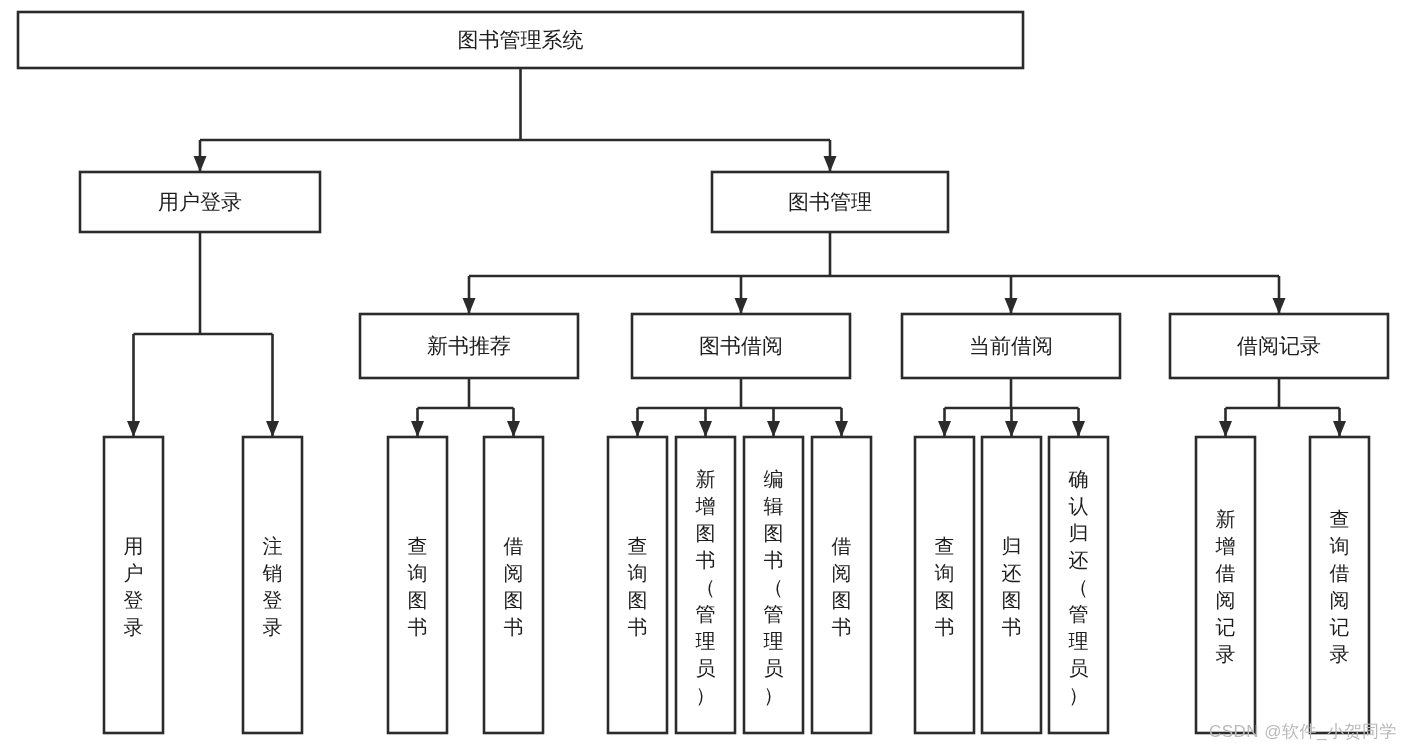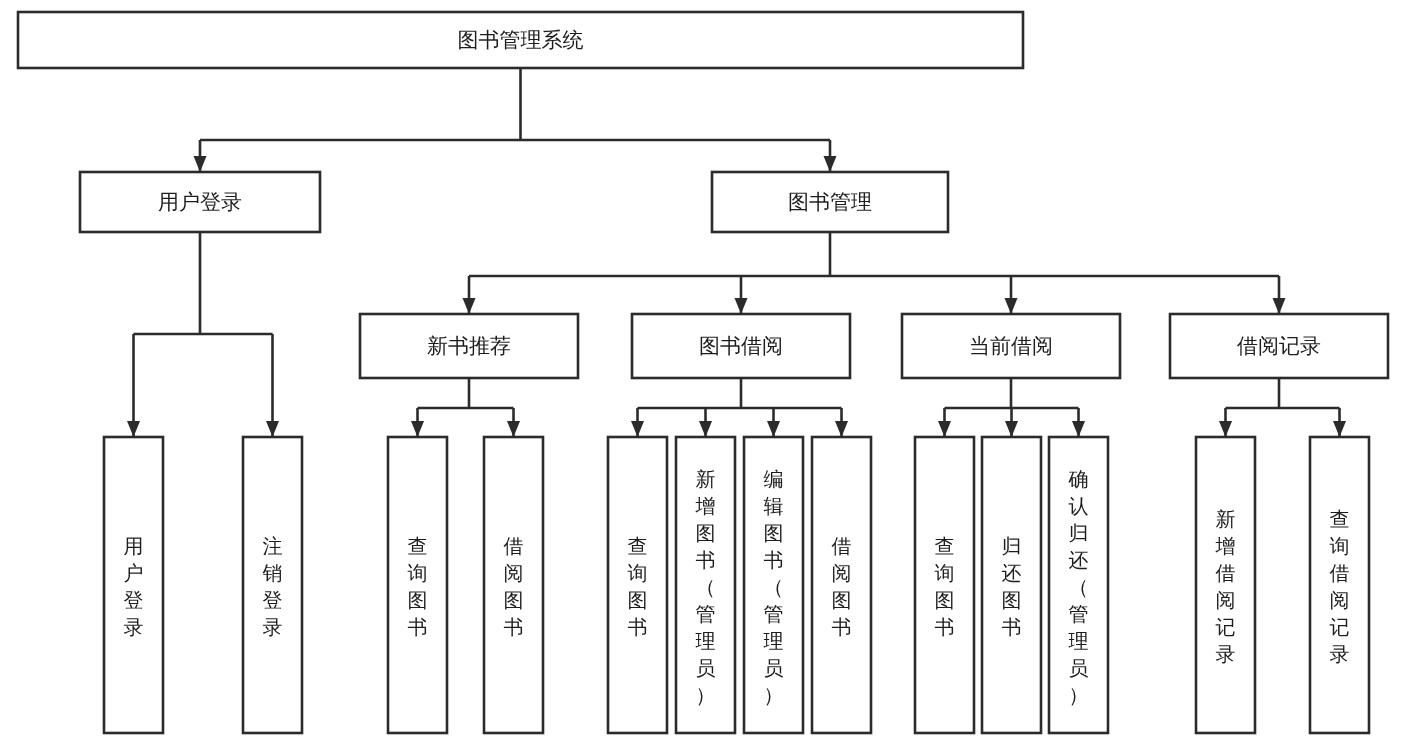--- a/index.html
+++ b/index.html
@@ -177,13 +177,14 @@
           <rect x="1196" y="437" width="59" height="296" class="node-rect"></rect>
           <text x="1225.5" class="node-label label-v"><tspan x="1225.5" y="526">新</tspan><tspan x="1225.5" y="553">增</tspan><tspan x="1225.5" y="580">借</tspan><tspan x="1225.5" y="607">阅</tspan><tspan x="1225.5" y="634">记</tspan><tspan x="1225.5" y="661">录</tspan></text>
         </g>
         <g>
           <rect x="1310" y="437" width="59" height="296" class="node-rect"></rect>
           <text x="1339.5" class="node-label label-v"><tspan x="1339.5" y="526">查</tspan><tspan x="1339.5" y="553">询</tspan><tspan x="1339.5" y="580">借</tspan><tspan x="1339.5" y="607">阅</tspan><tspan x="1339.5" y="634">记</tspan><tspan x="1339.5" y="661">录</tspan></text>
         </g>
       </g>
 
   </svg>
+  <div class="watermark">CSDN @软件_小贺同学</div>
 </div>
 
 </body></html>

